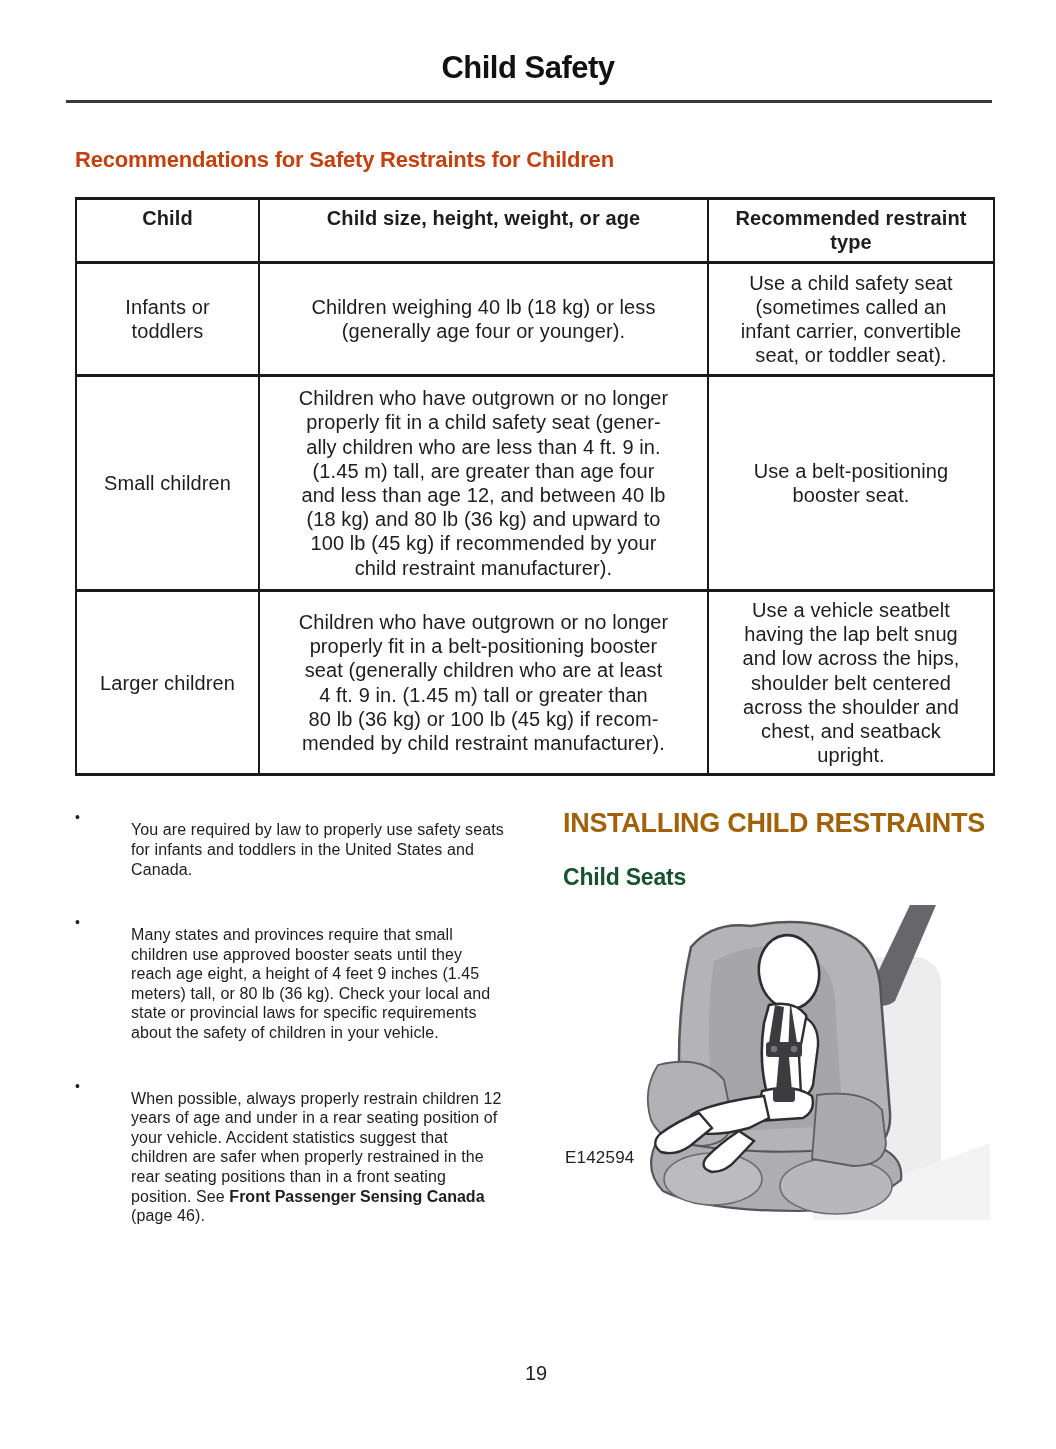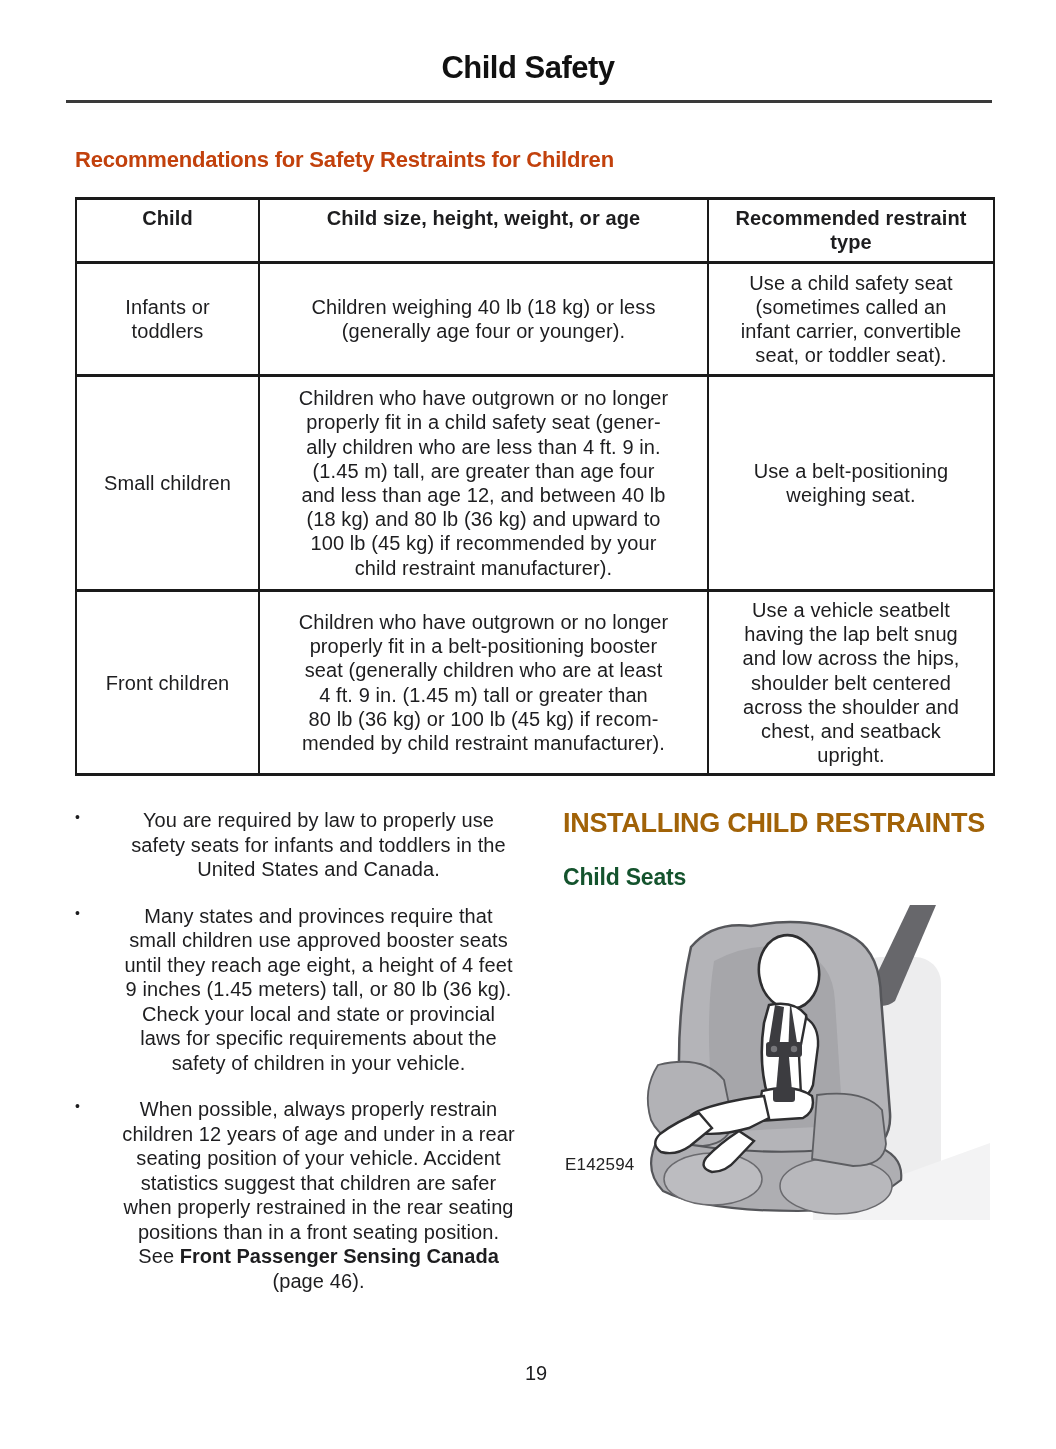--- a/index.html
+++ b/index.html
@@ -73,43 +73,43 @@
     display: flex;
     margin: 0 0 14px 0;
   }
   .bullet-marker {
     width: 40px; flex: 0 0 40px;
     font-size: 14px; line-height: 24px;
     padding-top: 1px;
     color: #1d1d1f;
   }
   .bullet-text {
-    margin: 4px;
-    font-size: 20px; line-height: 1.225; letter-spacing: 0.1px; text-align: center;
+    margin: 16px;
+    font-size: 16px; line-height: 1.225; letter-spacing: 0.1px;
   }
   .bullet-text strong { font-weight: bold; letter-spacing: 0; }
 
   .installing-heading {
     margin: 2px 0 0 0;
     font-size: 27px; font-weight: bold; line-height: 1.26; letter-spacing: -0.3px;
     color: #a16207;
   }
   .child-seats-heading {
     margin: 24px 0 0 0;
     font-size: 23px; font-weight: bold; letter-spacing: -0.2px;
     color: #14532d;
   }
   .figure {
     position: relative;
     margin-top: 14px;
     width: 427px; height: 315px;
   }
   .figure-label {
     position: absolute;
-    left: 2px; bottom: 45px;
+    left: 2px; bottom: 52px;
     font-size: 17px; letter-spacing: 0.2px;
     color: #222;
   }
   .page-number {
     position: absolute;
     left: 16px; right: 0; top: 1362px;
     text-align: center;
     font-size: 20px;
   }
 </style>
@@ -167,26 +167,26 @@
 properly fit in a child safety seat (gener-
 ally children who are less than 4 ft. 9 in.
 (1.45 m) tall, are greater than age four
 and less than age 12, and between 40 lb
 (18 kg) and 80 lb (36 kg) and upward to
 100 lb (45 kg) if recommended by your
 child restraint manufacturer).</div>
           </td>
       <td>
             <div class="cell-lines">Use a belt-positioning
-weighing seat.</div>
+booster seat.</div>
           </td>
     </tr>
     <tr class="r3">
       <td>
-            <div class="cell-lines">Front children</div>
+            <div class="cell-lines">Larger children</div>
           </td>
       <td>
             <div class="cell-lines">Children who have outgrown or no longer
 properly fit in a belt-positioning booster
 seat (generally children who are at least
 4 ft. 9 in. (1.45 m) tall or greater than
 80 lb (36 kg) or 100 lb (45 kg) if recom-
 mended by child restraint manufacturer).</div>
           </td>
       <td>

